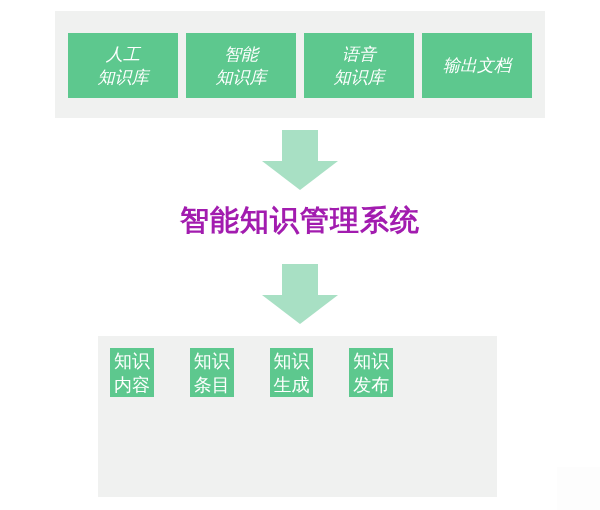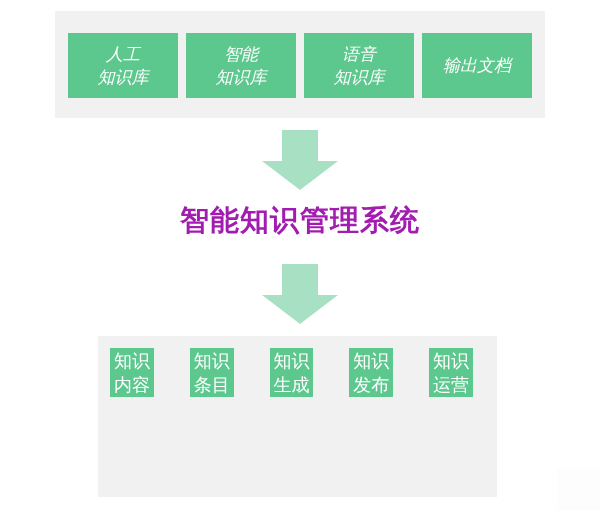--- a/index.html
+++ b/index.html
@@ -128,16 +128,15 @@
 <div class="down-arrow arrow-2">
   <div class="shaft"></div>
   <div class="head"></div>
 </div>
 
 <div class="panel bottom-panel">
   <div class="fn-box">知识内容</div>
   <div class="fn-box">知识条目</div>
   <div class="fn-box">知识生成</div>
   <div class="fn-box">知识发布</div>
-  <div class="fn-box">知识运营</div>
 </div>
 
 <div class="corner-tint"></div>
 
 </body></html>

